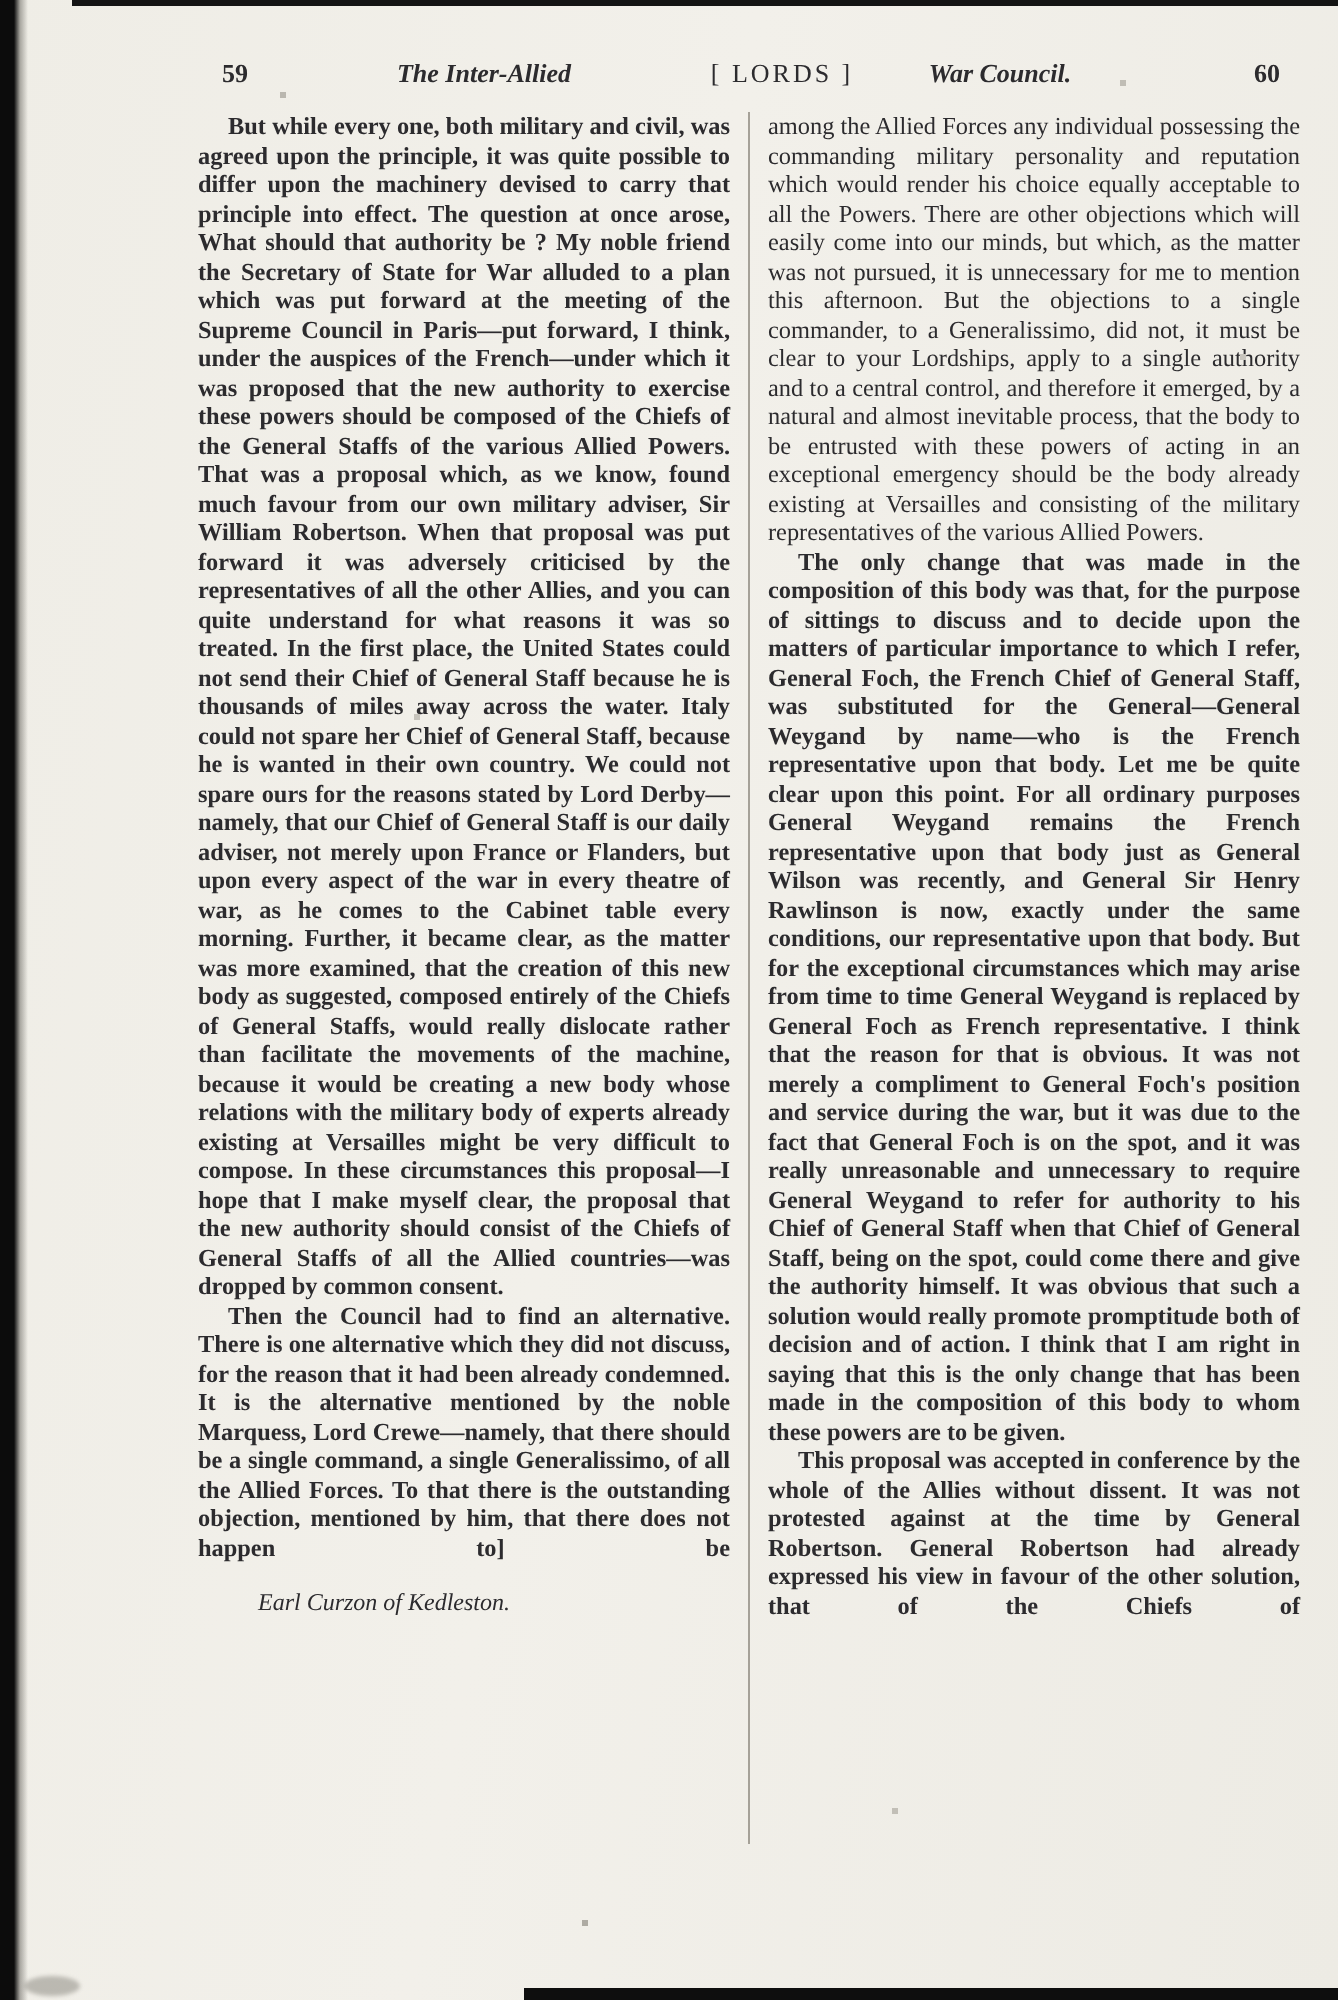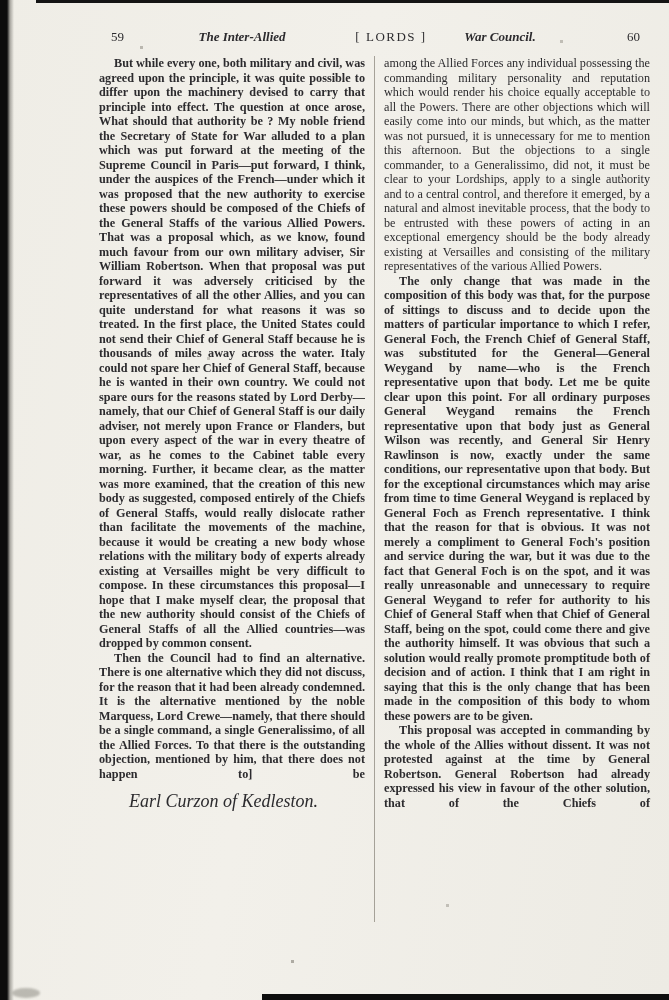--- a/index.html
+++ b/index.html
@@ -16,37 +16,37 @@
   .edge-top{position:absolute;left:36px;right:0;top:0;height:3px;background:#141414;}
   .edge-bottom-right{position:absolute;left:262px;right:0;bottom:0;height:6px;background:#0e0e0e;}
   .smudge-bottom-left{position:absolute;left:12px;bottom:2px;width:28px;height:10px;
     background:#8f8d85;border-radius:50%;opacity:.55;filter:blur(1px);}
   .specks{position:absolute;left:0;top:0;width:1px;height:1px;background:transparent;
     box-shadow:141px 47px 0 1px #bab7af,208px 358px 0 1px #c6c3bb,561px 41px 0 1px #c0bdb5,
                292px 961px 0 1px #aeaba3,621px 178px 0 1px #c8c5bd,447px 905px 0 1px #c2bfb7;}
   
   .header{position:absolute;top:29px;left:99px;width:552px;height:17px;font-size:13px;}
   .header span{position:absolute;top:0;white-space:nowrap;}
-  .pn{font-weight:normal;}
+  .pn{font-weight:bold;}
   .pn-left{left:12px;}
   .run-title{font-weight:bold;font-style:italic;text-align:center;}
   .t-left{left:88px;width:110px;}
   .chamber{left:252px;width:80px;text-align:center;letter-spacing:1.5px;}
   .t-right{left:346px;width:110px;}
   .pn-right{left:528px;width:24px;text-align:left;}
   
   .col{position:absolute;top:56px;width:266px;font-size:12.2px;line-height:14.5px;
     text-align:justify;hyphens:auto;-webkit-hyphens:auto;}
   .col-left{left:99px;}
   .col-right{left:384px;}
   .col p{margin:0;}
   .col p.indent{text-indent:15px;font-weight:bold;}
   .col p.fill-last{text-align-last:justify;}
   .divider{position:absolute;left:374px;top:56px;width:1px;height:866px;background:#a5a198;}
-  .speaker-footer{margin-top:13px;padding-left:30px;font-style:italic;font-size:18px;
+  .speaker-footer{margin-top:13px;padding-left:30px;font-style:italic;font-size:12px;
     text-align:left;}
 </style>
 </head>
 <body>
 
 <div class="page">
 
   <div class="header">
     <span class="pn pn-left">59</span>
     <span class="run-title t-left">The Inter-Allied</span>
@@ -59,21 +59,21 @@
 
   <div class="col col-left">
     <p class="indent">But while every one, both military and civil, was agreed upon the principle, it was quite possible to differ upon the machinery devised to carry that principle into effect. The question at once arose, What should that authority be ?  My noble friend the Secretary of State for War alluded to a plan which was put forward at the meeting of the Supreme Council in Paris—put forward, I think, under the auspices of the French—under which it was proposed that the new authority to exercise these powers should be composed of the Chiefs of the General Staffs of the various Allied Powers. That was a proposal which, as we know, found much favour from our own military adviser, Sir William Robertson.  When that proposal was put forward it was adversely criticised by the representatives of all the other Allies, and you can quite understand for what reasons it was so treated.  In the first place, the United States could not send their Chief of General Staff because he is thousands of miles away across the water.  Italy could not spare her Chief of General Staff, because he is wanted in their own country.  We could not spare ours for the reasons stated by Lord Derby—namely, that our Chief of General Staff is our daily adviser, not merely upon France or Flanders, but upon every aspect of the war in every theatre of war, as he comes to the Cabinet table every morning.  Further, it became clear, as the matter was more examined, that the creation of this new body as suggested, composed entirely of the Chiefs of General Staffs, would really dislocate rather than facilitate the movements of the machine, because it would be creating a new body whose relations with the military body of experts already existing at Versailles might be very difficult to compose.  In these circumstances this proposal—I hope that I make myself clear, the proposal that the new authority should consist of the Chiefs of General Staffs of all the Allied countries—was dropped by common consent.</p>
     <p class="indent fill-last">Then the Council had to find an alternative.  There is one alternative which they did not discuss, for the reason that it had been already condemned.  It is the alternative mentioned by the noble Marquess, Lord Crewe—namely, that there should be a single command, a single Generalissimo, of all the Allied Forces.  To that there is the outstanding objection, mentioned by him, that there does not happen to] be</p>
     <div class="speaker-footer">Earl Curzon of Kedleston.</div>
   </div>
 
   <div class="col col-right">
     <p>among the Allied Forces any individual possessing the commanding military personality and reputation which would render his choice equally acceptable to all the Powers.  There are other objections which will easily come into our minds, but which, as the matter was not pursued, it is unnecessary for me to mention this afternoon. But the objections to a single commander, to a Generalissimo, did not, it must be clear to your Lordships, apply to a single authority and to a central control, and therefore it emerged, by a natural and almost inevitable process, that the body to be entrusted with these powers of acting in an exceptional emergency should be the body already existing at Versailles and consisting of the military representatives of the various Allied Powers.</p>
     <p class="indent">The only change that was made in the composition of this body was that, for the purpose of sittings to discuss and to decide upon the matters of particular importance to which I refer, General Foch, the French Chief of General Staff, was substituted for the General—General Weygand by name—who is the French representative upon that body.  Let me be quite clear upon this point.  For all ordinary purposes General Weygand remains the French representative upon that body just as General Wilson was recently, and General Sir Henry Rawlinson is now, exactly under the same conditions, our representative upon that body.  But for the exceptional circumstances which may arise from time to time General Weygand is replaced by General Foch as French representative.  I think that the reason for that is obvious.  It was not merely a compliment to General Foch's position and service during the war, but it was due to the fact that General Foch is on the spot, and it was really unreasonable and unnecessary to require General Weygand to refer for authority to his Chief of General Staff when that Chief of General Staff, being on the spot, could come there and give the authority himself.  It was obvious that such a solution would really promote promptitude both of decision and of action. I think that I am right in saying that this is the only change that has been made in the composition of this body to whom these powers are to be given.</p>
-    <p class="indent fill-last">This proposal was accepted in commanding by the whole of the Allies without dissent. It was not protested against at the time by General Robertson.  General Robertson had already expressed his view in favour of the other solution, that of the Chiefs of</p>
+    <p class="indent fill-last">This proposal was accepted in conference by the whole of the Allies without dissent. It was not protested against at the time by General Robertson.  General Robertson had already expressed his view in favour of the other solution, that of the Chiefs of</p>
   </div>
 
   <div class="edge-left"></div>
   <div class="edge-top"></div>
   <div class="edge-bottom-right"></div>
   <div class="smudge-bottom-left"></div>
   <div class="specks"></div>
 
 </div>
 

